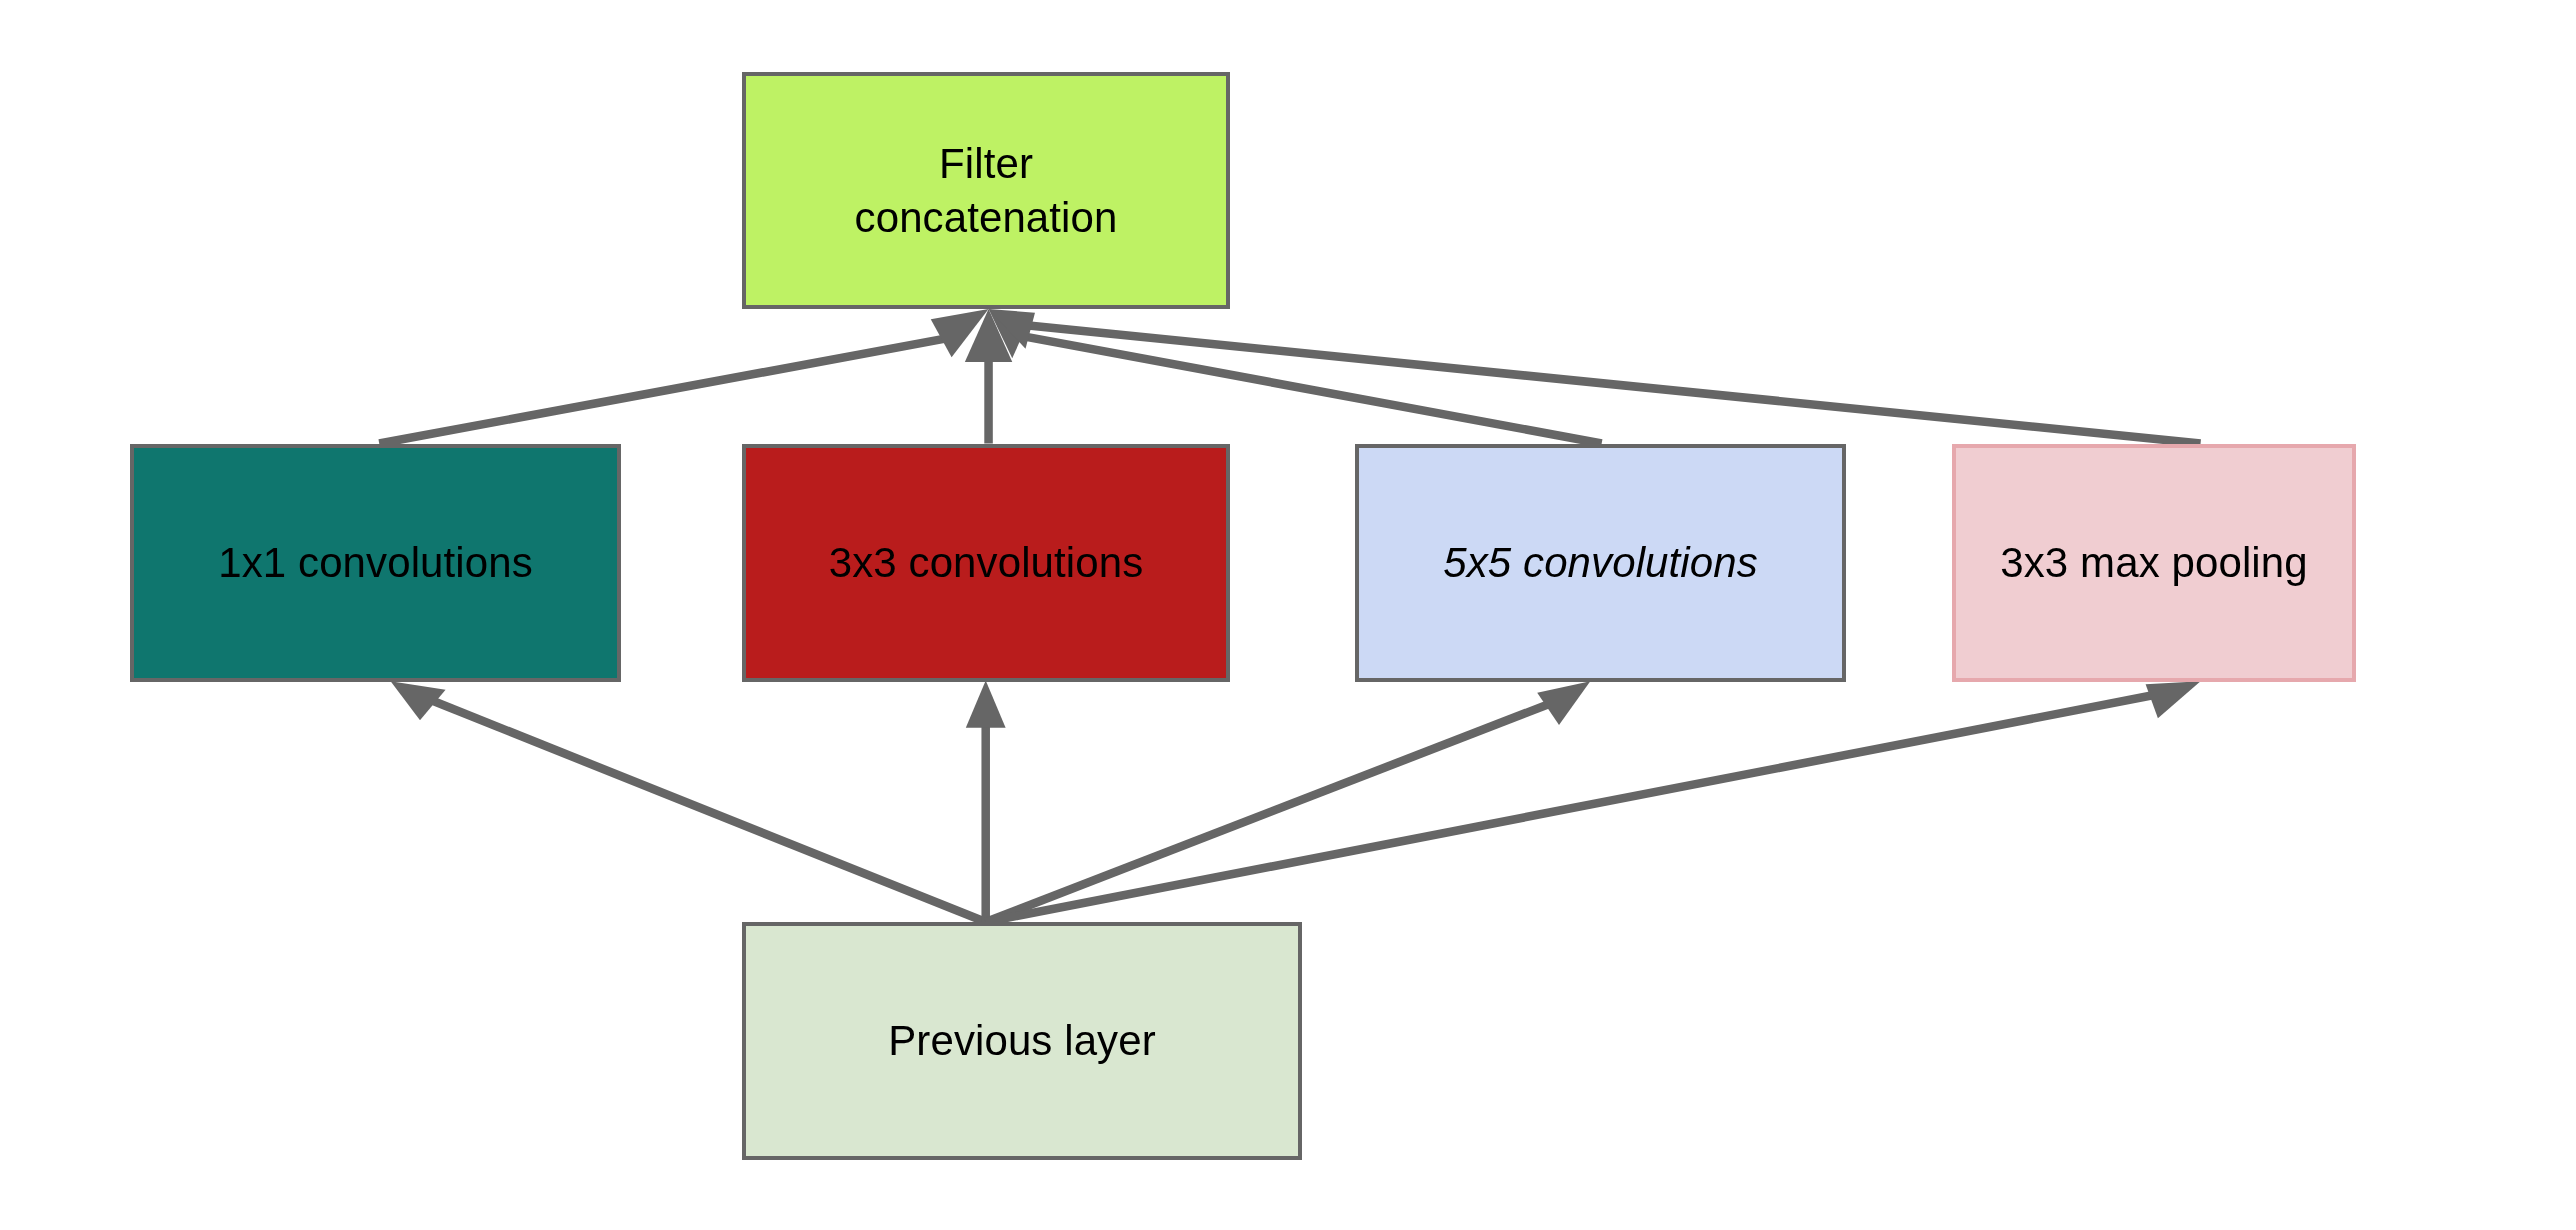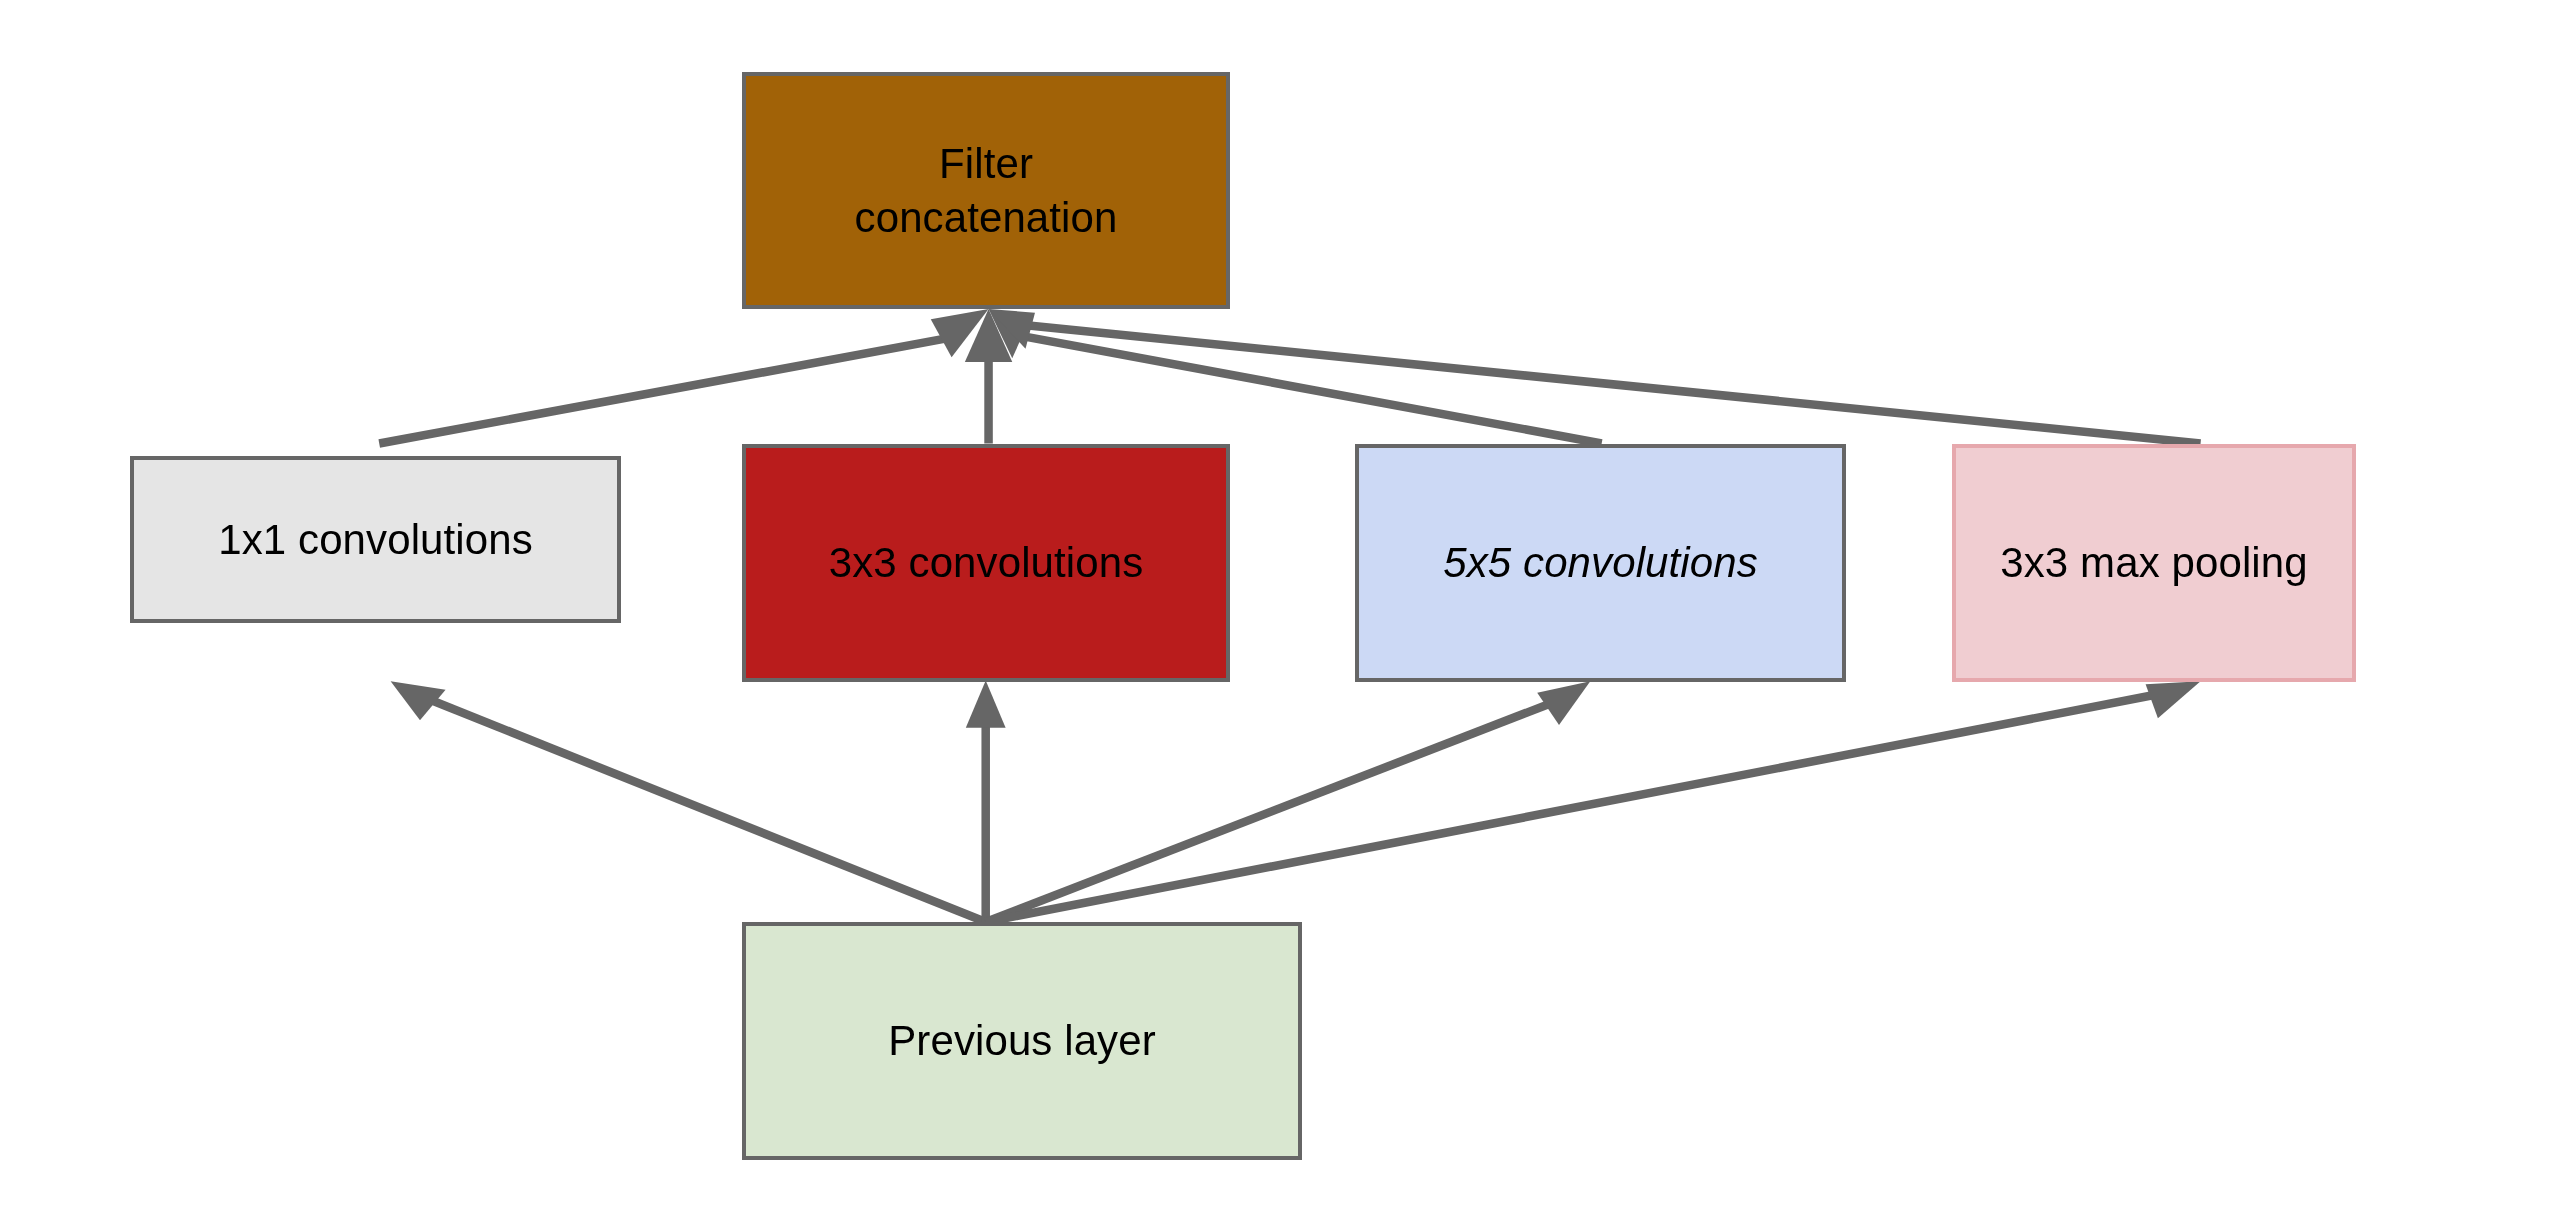--- a/index.html
+++ b/index.html
@@ -39,25 +39,25 @@
     font-family: "Liberation Sans", sans-serif;
     font-size: 42px;
     line-height: 1.28;
     color: #000000;
     white-space: pre-line;
     letter-spacing: 0.1px;
   }
   
   #node-filter-concatenation {
     left: 742px;  top: 72px;   width: 488px; height: 237px;
-    background: #a16207; border: 4.7px solid #666666;
+    background: #bef264; border: 4.7px solid #666666;
   }
   #node-conv-1x1 {
-    left: 130px;  top: 456px;  width: 491px; height: 167px;
-    background: #e5e5e5; border: 4.7px solid #666666;
+    left: 130px;  top: 444px;  width: 491px; height: 238px;
+    background: #0f766e; border: 4.7px solid #666666;
   }
   #node-conv-3x3 {
     left: 742px;  top: 444px;  width: 488px; height: 238px;
     background: #b91c1c; border: 4.7px solid #666666;
   }
   #node-conv-5x5 {
     left: 1355px; top: 444px;  width: 491px; height: 238px;
     background: #ccd9f5; border: 4.7px solid #666666; font-style: italic;
   }
   #node-maxpool-3x3 {

